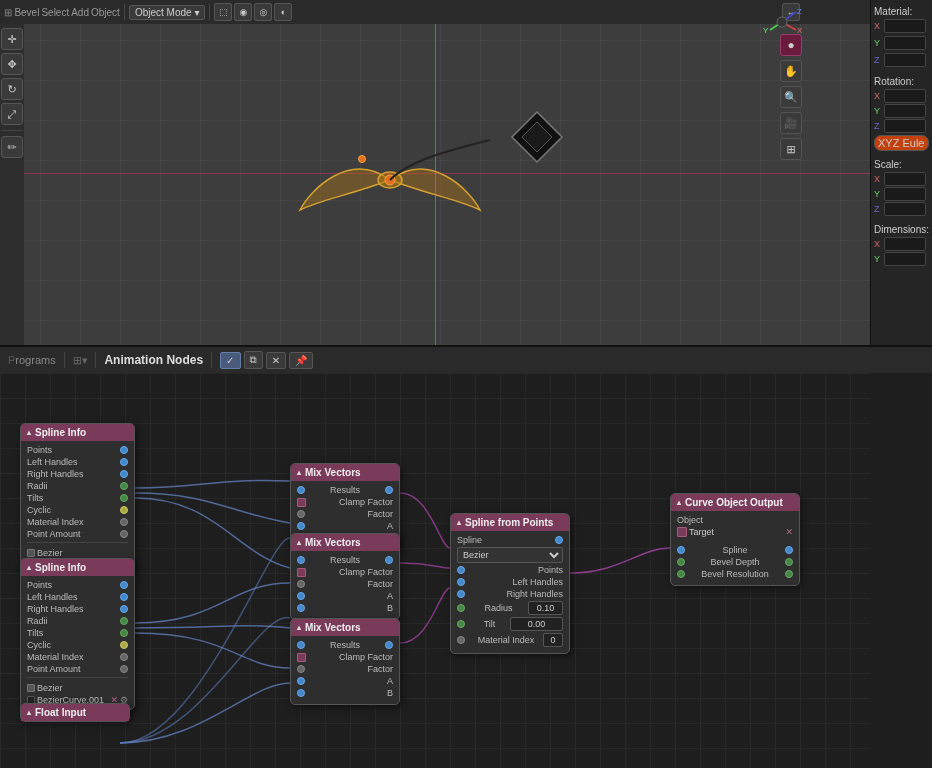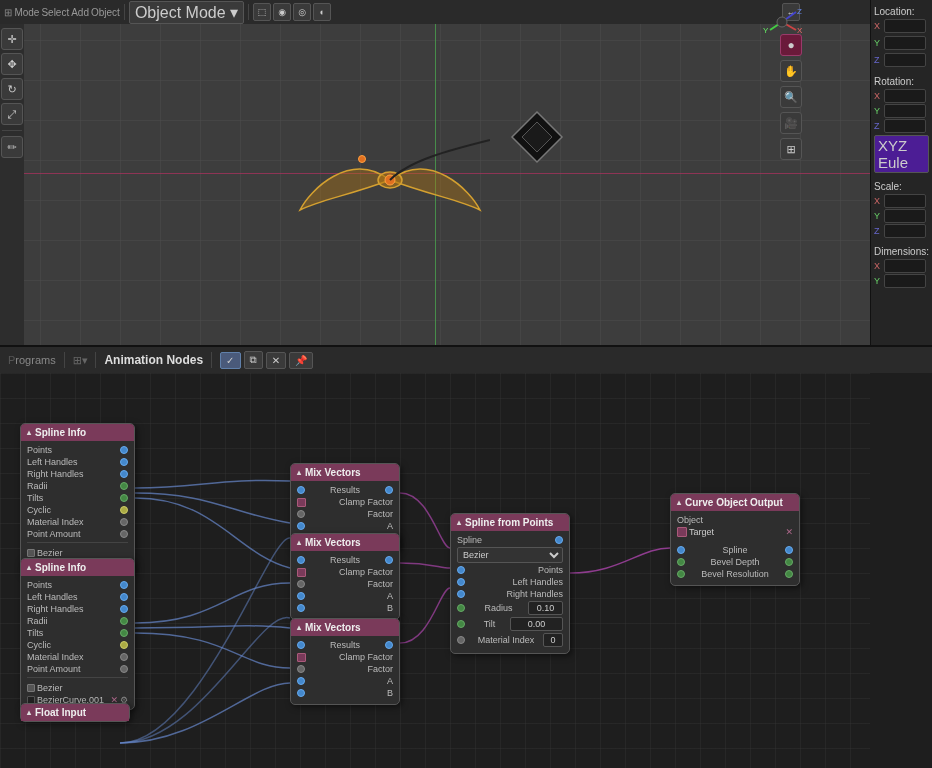--- a/index.html
+++ b/index.html
@@ -356,27 +356,27 @@
     <svg width="55" height="55">
       <polygon points="27,2 52,27 27,52 2,27" fill="#111" stroke="#777" stroke-width="1.5"></polygon>
       <polygon points="27,12 42,27 27,42 12,27" fill="#1a1a1a" stroke="#555" stroke-width="1"></polygon>
     </svg>
   </div>
 
   <div style="position:absolute; top:155px; left:358px; width:8px; height:8px; background:#e07020; border-radius:50%; border:1px solid #ffa040;"></div>
 
   <div class="vp-header-icons">
     <span style="color:#888; font-size:10px;">⊞</span>
-    <span style="color:#999; font-size:10px;">Mode</span>
+    <span style="color:#999; font-size:10px;">Bevel</span>
     <span style="color:#999; font-size:10px;">Select</span>
     <span style="color:#999; font-size:10px;">Add</span>
     <span style="color:#999; font-size:10px;">Object</span>
     <div class="sep"></div>
 
-    <div style="background:#3a3a3a; border:1px solid #555; border-radius:2px; padding:1px 5px; font-size:16px; color:#ccc; cursor:pointer;">Object Mode ▾</div>
+    <div style="background:#3a3a3a; border:1px solid #555; border-radius:2px; padding:1px 5px; font-size:10px; color:#ccc; cursor:pointer;">Object Mode ▾</div>
     <div class="sep"></div>
 
     <div style="display:flex; gap:2px;">
       <div style="width:18px;height:18px;background:#3a3a3a;border:1px solid #555;border-radius:2px;display:flex;align-items:center;justify-content:center;cursor:pointer;font-size:9px;">⬚</div>
       <div style="width:18px;height:18px;background:#3a3a3a;border:1px solid #555;border-radius:2px;display:flex;align-items:center;justify-content:center;cursor:pointer;font-size:9px;">◉</div>
       <div style="width:18px;height:18px;background:#3a3a3a;border:1px solid #555;border-radius:2px;display:flex;align-items:center;justify-content:center;cursor:pointer;font-size:9px;">◎</div>
       <div style="width:18px;height:18px;background:#3a3a3a;border:1px solid #555;border-radius:2px;display:flex;align-items:center;justify-content:center;cursor:pointer;font-size:9px;">◐</div>
     </div>
 
     <div style="position:absolute;right:70px;display:flex;gap:2px;align-items:center;">
@@ -409,21 +409,21 @@
     <div style="width:22px;height:22px;background:#6a1a3a;border:1px solid #9a3a6a;border-radius:3px;display:flex;align-items:center;justify-content:center;cursor:pointer;font-size:12px;color:#ccc;">●</div>
     <div class="tool-icon">✋</div>
     <div class="tool-icon">🔍</div>
     <div class="tool-icon">🎥</div>
     <div class="tool-icon">⊞</div>
   </div>
 </div>
 
 <div id="far-right-panel">
   <div class="loc-section">
-    <div class="loc-title">Location:</div>
+    <div class="loc-title">Material:</div>
     <div class="loc-xyz">
       <div style="display:flex;align-items:center;gap:2px;margin-bottom:1px;">
         <span style="color:#cc6666;font-size:9px;width:8px;">X</span>
         <input class="loc-field" type="text" value="" style="width: 42px;">
       </div>
       <div style="display:flex;align-items:center;gap:2px;margin-bottom:1px;">
         <span style="color:#66cc66;font-size:9px;width:8px;">Y</span>
         <input class="loc-field" type="text" value="" style="width: 42px;">
       </div>
       <div style="display:flex;align-items:center;gap:2px;margin-bottom:1px;">
@@ -439,21 +439,21 @@
       <input class="loc-field" type="text" value="" style="width: 42px;">
     </div>
     <div style="display:flex;align-items:center;gap:2px;margin-bottom:1px;">
       <span style="color:#66cc66;font-size:9px;width:8px;">Y</span>
       <input class="loc-field" type="text" value="" style="width: 42px;">
     </div>
     <div style="display:flex;align-items:center;gap:2px;margin-bottom:1px;">
       <span style="color:#6666cc;font-size:9px;width:8px;">Z</span>
       <input class="loc-field" type="text" value="" style="width: 42px;">
     </div>
-    <div style="background:#4c1d95;border:1px solid #555;border-radius:2px;padding:1px 3px;font-size:15px;color:#ccc;cursor:pointer;margin-top:2px;">XYZ Eule</div>
+    <div style="background:#c2410c;border:1px solid #555;border-radius:7px;padding:1px 3px;font-size:11px;color:#ccc;cursor:pointer;margin-top:2px;">XYZ Eule</div>
   </div>
   <div class="loc-section">
     <div class="loc-title">Scale:</div>
     <div style="display:flex;align-items:center;gap:2px;margin-bottom:1px;">
       <span style="color:#cc6666;font-size:9px;width:8px;">X</span>
       <input class="loc-field" type="text" value="" style="width: 42px;">
     </div>
     <div style="display:flex;align-items:center;gap:2px;margin-bottom:1px;">
       <span style="color:#66cc66;font-size:9px;width:8px;">Y</span>
       <input class="loc-field" type="text" value="" style="width: 42px;">

